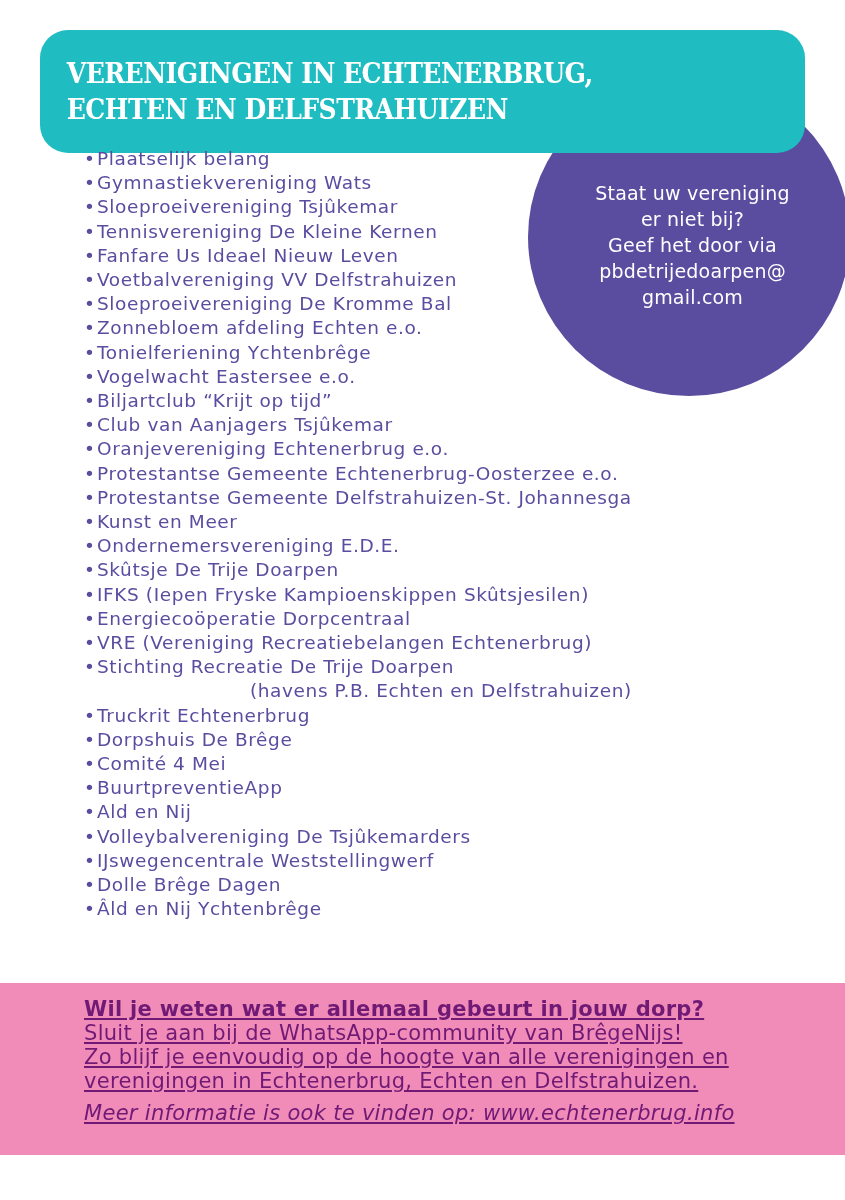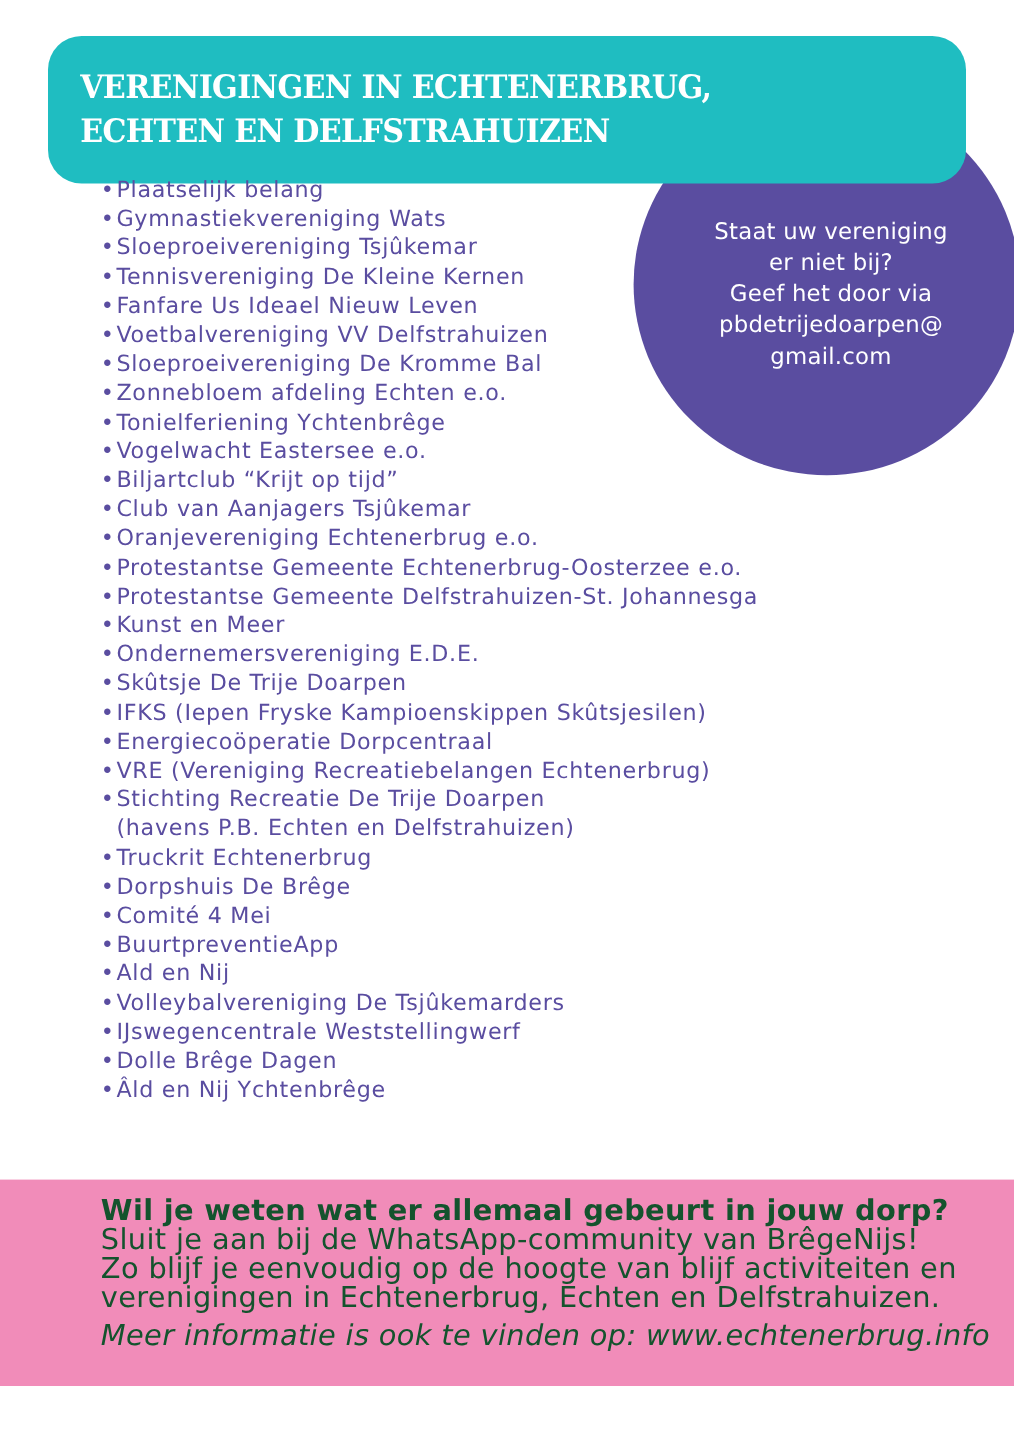--- a/index.html
+++ b/index.html
@@ -29,28 +29,28 @@
       color: #ffffff; font-family: "DejaVu Serif", serif; font-weight: bold;
       font-size: 27px; line-height: 36px; letter-spacing: -0.6px;
       transform: scaleX(0.93);
     }
     .list {
       position: absolute; left: 84px; top: 147px; margin: 0; padding: 0; list-style: none;
       color: #5a4da0; font-size: 18.5px; line-height: 24.2px; letter-spacing: 0.6px;
     }
     .list li { white-space: nowrap; }
     .list .bullet { display: inline-block; width: 13px; }
-    .list .cont { padding-left: 13px; display: block; }
+    .list .cont { padding-left: 13px; display: block; text-align: right; }
     .pink {
       position: absolute; left: 0; top: 983px; width: 845px; height: 172px;
       background: #f18cb9;
     }
     .pink-inner {
-      position: absolute; left: 84px; top: 14px; color: #14532d;
-      font-size: 24px; line-height: 24px; letter-spacing: 0.3px;
+      position: absolute; left: 84px; top: 14px; color: #701a75;
+      font-size: 21px; line-height: 24px; letter-spacing: 0.3px; text-decoration: underline;
     }
     .pink-inner .q { font-weight: bold; display: block; }
     .pink-inner .p { display: block; }
     .pink-inner .more { display: block; font-style: italic; margin-top: 8px; }
   </style>
 </head>
 <body>
 
 <div class="circle"></div>
 <div class="circle-text">
@@ -97,17 +97,17 @@
   <li><span class="bullet">•</span><span>Volleybalvereniging De Tsjûkemarders</span></li>
   <li><span class="bullet">•</span><span>IJswegencentrale Weststellingwerf</span></li>
   <li><span class="bullet">•</span><span>Dolle Brêge Dagen</span></li>
   <li><span class="bullet">•</span><span>Âld en Nij Ychtenbrêge</span></li>
 </ul>
 
 <div class="pink">
   <div class="pink-inner">
     <span class="q">Wil je weten wat er allemaal gebeurt in jouw dorp?</span>
     <span class="p">Sluit je aan bij de WhatsApp-community van BrêgeNijs!</span>
-    <span class="p">Zo blijf je eenvoudig op de hoogte van blijf activiteiten en</span>
+    <span class="p">Zo blijf je eenvoudig op de hoogte van alle verenigingen en</span>
     <span class="p">verenigingen in Echtenerbrug, Echten en Delfstrahuizen.</span>
     <span class="more">Meer informatie is ook te vinden op: www.echtenerbrug.info</span>
   </div>
 </div>
 
 </body></html>

